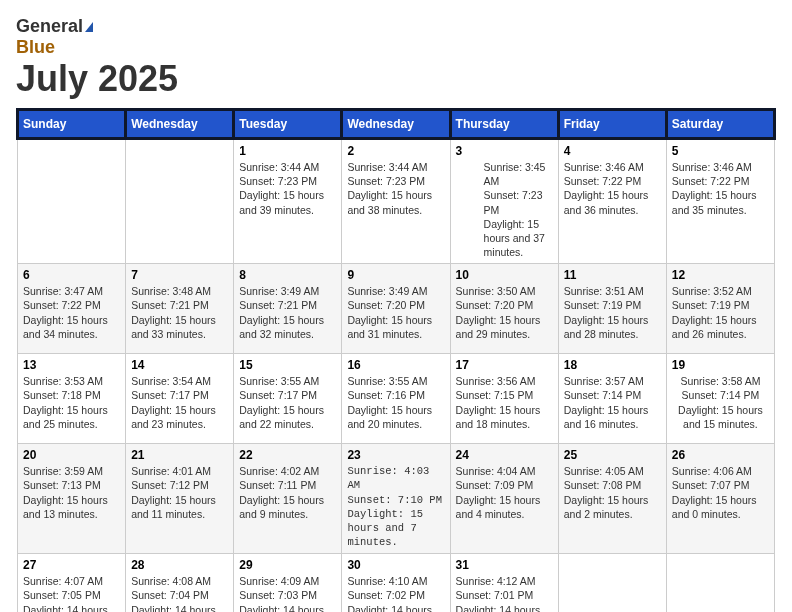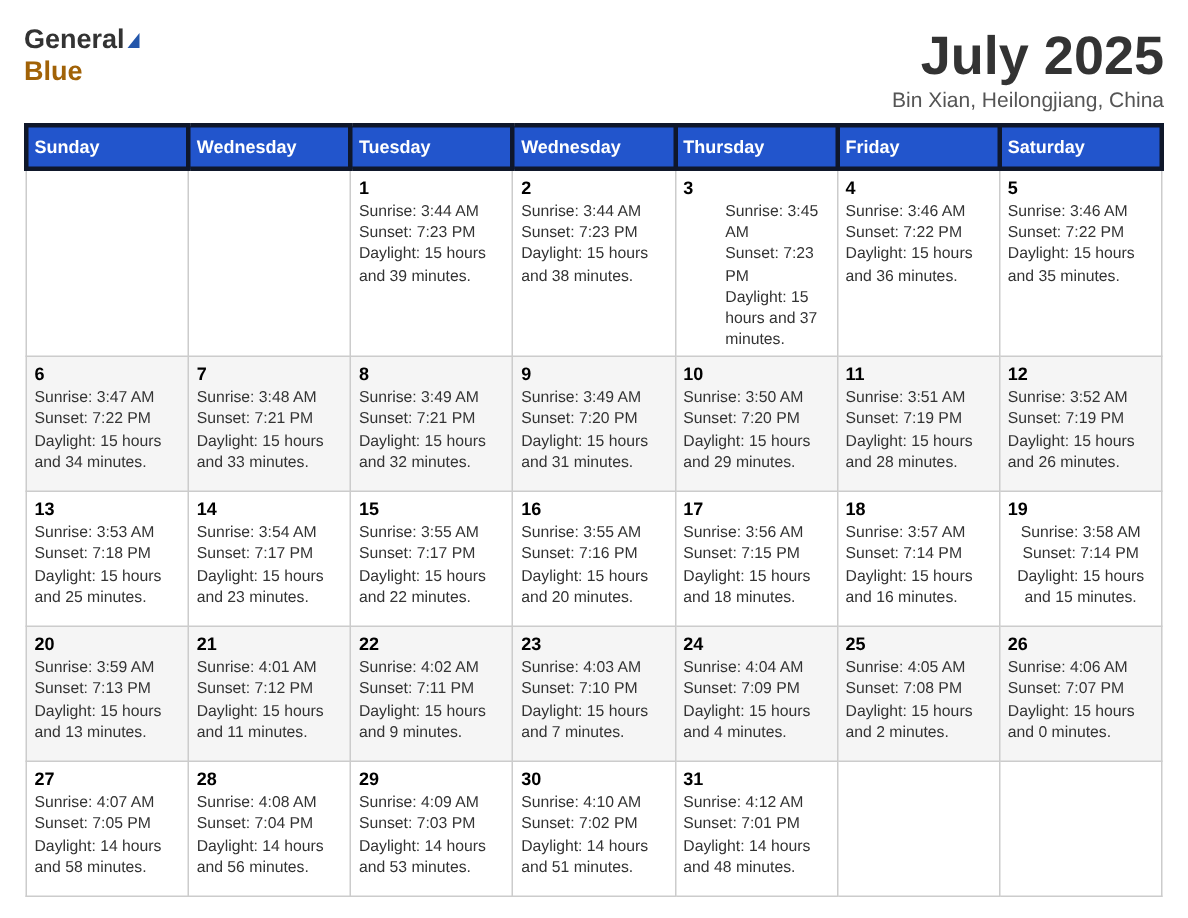--- a/index.html
+++ b/index.html
@@ -8,20 +8,21 @@
       background: #fff;
       width: 792px;
       min-height: 612px;
       padding: 16px;
     }
     .header {
       display: flex;
       justify-content: space-between;
       align-items: flex-start;
       margin-bottom: 8px;
+      flex-direction: column;
     }
     .logo {
       display: flex;
       flex-direction: column;
       align-items: flex-start;
     }
     .logo-general {
       font-size: 18px;
       font-weight: bold;
       color: #333;
@@ -102,21 +103,20 @@
 <div class="header">
   <div class="logo">
     <div class="logo-line">
       <span class="logo-general">General</span>
       <span class="logo-icon"></span>
     </div>
     <span class="logo-blue">Blue</span>
   </div>
   <div class="title-area">
     <div class="month-title">July 2025</div>
-    <div class="location">Bin Xian, Heilongjiang, China</div>
   </div>
 </div>
 
 <table>
   <thead>
     <tr>
     <th>Sunday</th>
         <th>Wednesday</th>
         <th>Tuesday</th>
         <th>Wednesday</th>
@@ -262,21 +262,21 @@
 Daylight: 15 hours and 11 minutes.</div>
         </td>
         <td>
           <span class="day-num">22</span>
           <div class="cell-text" style="white-space: pre-line;">Sunrise: 4:02 AM
 Sunset: 7:11 PM
 Daylight: 15 hours and 9 minutes.</div>
         </td>
         <td>
           <span class="day-num">23</span>
-          <div class="cell-text" style="white-space: pre-line;">Sunrise: 4:03 AM
+          <div class="cell-text" style="white-space: pre-line; font-family: Liberation Mono, monospace;">Sunrise: 4:03 AM
 Sunset: 7:10 PM
 Daylight: 15 hours and 7 minutes.</div>
         </td>
         <td>
           <span class="day-num">24</span>
           <div class="cell-text" style="white-space: pre-line;">Sunrise: 4:04 AM
 Sunset: 7:09 PM
 Daylight: 15 hours and 4 minutes.</div>
         </td>
         <td>

